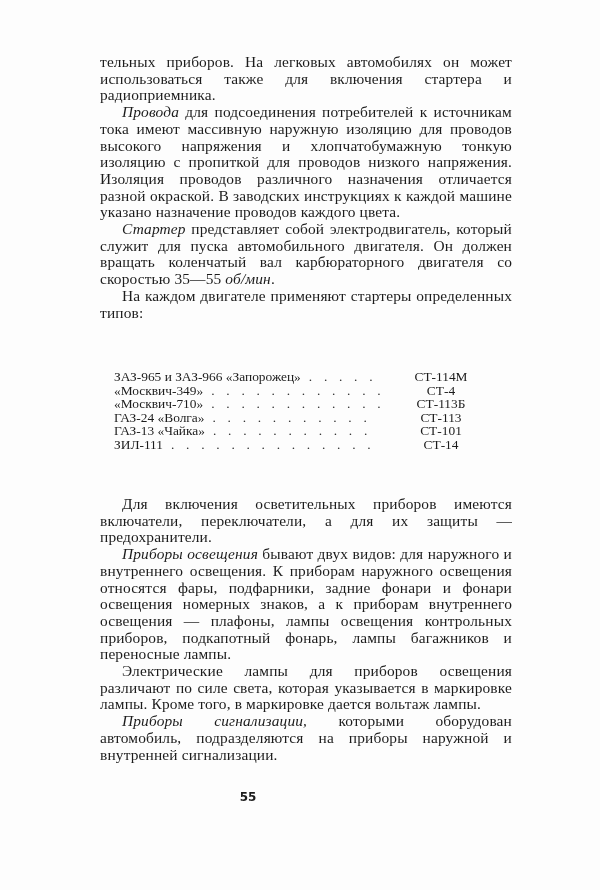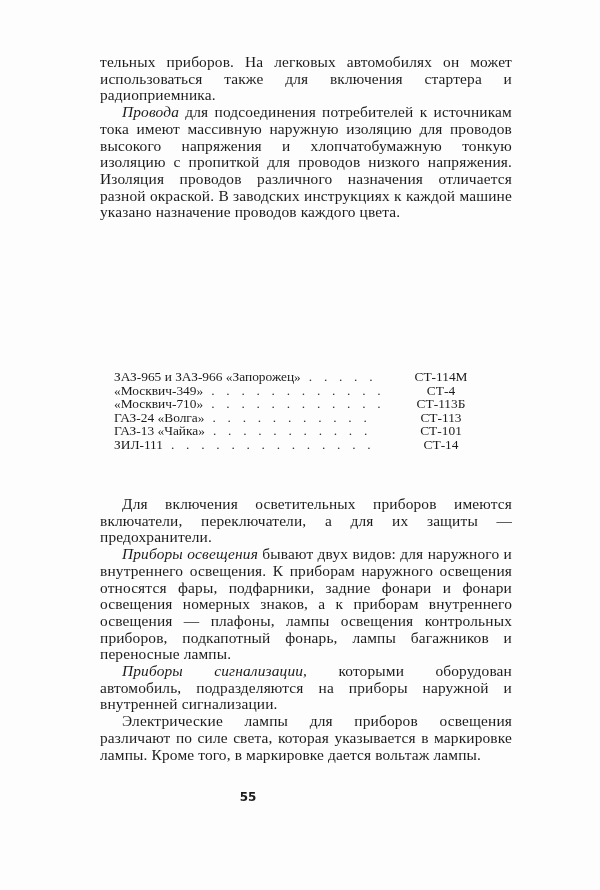--- a/index.html
+++ b/index.html
@@ -34,20 +34,22 @@
     }
   </style>
 </head>
 <body>
 
 <div class="page">
 
   <div class="text" id="block1">
     <p class="p"><span>тельных приборов. На легковых автомобилях он может использоваться также для включения стартера и радиоприемника.</span></p>
     <p class="p indent"><span class="it">Провода</span><span> для подсоединения потребителей к источникам тока имеют массивную наружную изоляцию для проводов высокого напряжения и хлопчатобумажную тонкую изоляцию с пропиткой для проводов низкого напряжения. Изоляция проводов различного назначения отличается разной окраской. В заводских инструкциях к каждой машине указано назначение проводов каждого цвета.</span></p>
+    <p class="p indent"><span class="it">Стартер</span><span> представляет собой электродвигатель, который служит для пуска автомобильного двигателя. Он должен вращать коленчатый вал карбюраторного двигателя со скоростью 35—55 </span><span class="it">об/мин</span><span>.</span></p>
+    <p class="p indent"><span>На каждом двигателе применяют стартеры определенных типов:</span></p>
   </div>
 
   <div class="table">
     <div class="row">
       <span class="model">ЗАЗ-965 и ЗАЗ-966 «Запорожец»</span>
       <span class="dots">. . . . .</span>
       <span class="starter">СТ-114М</span>
     </div>
     <div class="row">
       <span class="model">«Москвич-349»</span>
@@ -72,18 +74,18 @@
     <div class="row">
       <span class="model">ЗИЛ-111</span>
       <span class="dots">. . . . . . . . . . . . . .</span>
       <span class="starter">СТ-14</span>
     </div>
   </div>
 
   <div class="text" id="block2">
     <p class="p indent"><span>Для включения осветительных приборов имеются включатели, переключатели, а для их защиты — предохранители.</span></p>
     <p class="p indent"><span class="it">Приборы освещения</span><span> бывают двух видов: для наружного и внутреннего освещения. К приборам наружного освещения относятся фары, подфарники, задние фонари и фонари освещения номерных знаков, а к приборам внутреннего освещения — плафоны, лампы освещения контрольных приборов, подкапотный фонарь, лампы багажников и переносные лампы.</span></p>
+    <p class="p indent"><span>Электрические лампы для приборов освещения различают по силе света, которая указывается в маркировке лампы. Кроме того, в маркировке дается вольтаж лампы.</span></p>
     <p class="p indent"><span class="it">Приборы сигнализации,</span><span> которыми оборудован автомобиль, подразделяются на приборы наружной и внутренней сигнализации.</span></p>
-    <p class="p indent"><span>Электрические лампы для приборов освещения различают по силе света, которая указывается в маркировке лампы. Кроме того, в маркировке дается вольтаж лампы.</span></p>
   </div>
 
   <div class="pagenum">55</div>
 </div>
 
 </body></html>

